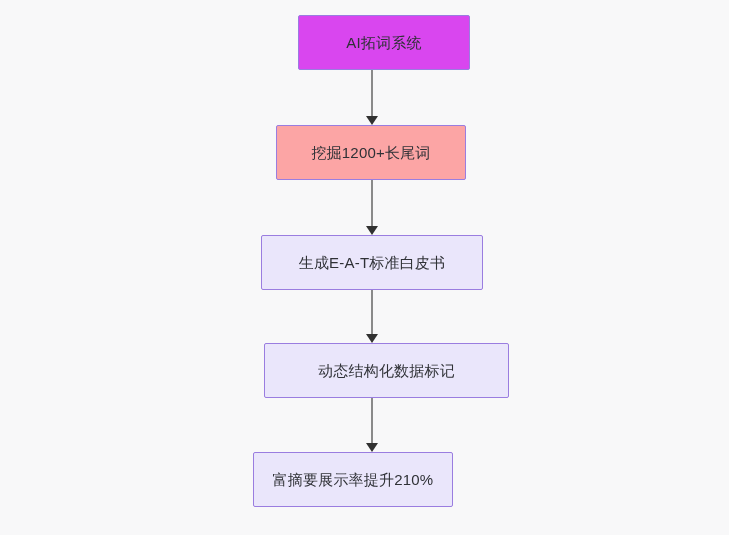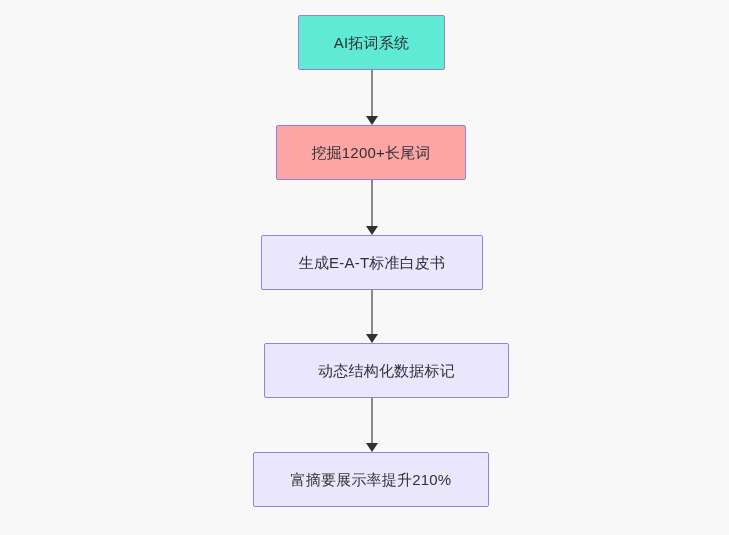--- a/index.html
+++ b/index.html
@@ -75,29 +75,29 @@
   </div>
   <div class="connector" style="left: 366px; top: 290px; height: 53px;">
     <div class="conn-line" style="height: 45px; background: rgb(138, 138, 138);"></div>
     <div class="conn-head" style="border-top-color: rgb(49, 49, 49);"></div>
   </div>
   <div class="connector" style="left: 366px; top: 398px; height: 54px;">
     <div class="conn-line" style="height: 46px; background: rgb(138, 138, 138);"></div>
     <div class="conn-head" style="border-top-color: rgb(49, 49, 49);"></div>
   </div>
 
-  <div class="node" style="left: 298px; top: 15px; width: 147px; background: #5eead4; border-color: rgb(154, 125, 224);">
+  <div class="node" style="left: 298px; top: 15px; width: 172px; background: #d946ef; border-color: rgb(154, 125, 224);">
     <span class="node-label" style="color: rgb(47, 49, 54);">AI拓词系统</span>
   </div>
   <div class="node" style="left: 276px; top: 125px; width: 190px; background: #fca5a5; border-color: rgb(154, 125, 224);">
     <span class="node-label" style="color: rgb(47, 49, 54);">挖掘1200+长尾词</span>
   </div>
   <div class="node" style="left: 261px; top: 235px; width: 222px; background: rgb(234, 230, 251); border-color: rgb(154, 125, 224); justify-content: center;">
     <span class="node-label" style="color: rgb(47, 49, 54);">生成E-A-T标准白皮书</span>
   </div>
   <div class="node" style="left: 264px; top: 343px; width: 245px; background: rgb(234, 230, 251); border-color: rgb(154, 125, 224);">
     <span class="node-label" style="color: rgb(47, 49, 54);">动态结构化数据标记</span>
   </div>
-  <div class="node" style="left: 253px; top: 452px; width: 236px; background: rgb(234, 230, 251); border-color: rgb(154, 125, 224);">
+  <div class="node" style="left: 253px; top: 452px; width: 200px; background: rgb(234, 230, 251); border-color: rgb(154, 125, 224);">
     <span class="node-label" style="color: rgb(47, 49, 54);">富摘要展示率提升210%</span>
   </div>
 
 </div>
 
 </body></html>

